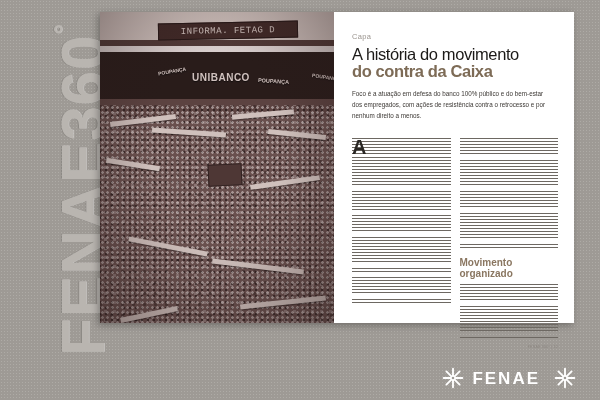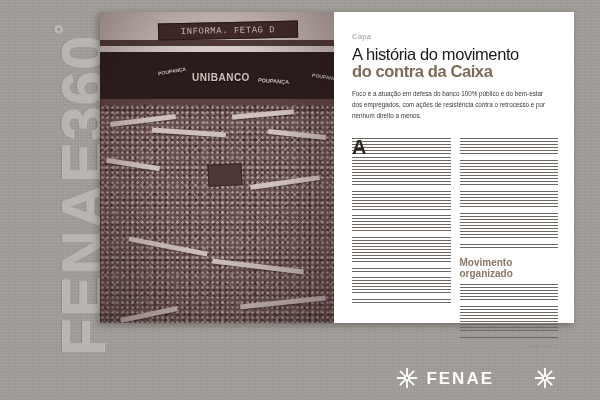--- a/index.html
+++ b/index.html
@@ -177,21 +177,21 @@
   }
   #folio {
     margin-top:auto; text-align:right;
     font-size:3.4px; color:#8b8680; letter-spacing:.3px;
   }
 
   
   #footer {
     position:absolute; left:0; right:0; bottom:0; height:44px;
     display:flex; align-items:center; justify-content:flex-end;
-    gap:40px; padding-right:44px;
+    gap:14px; padding-right:24px;
   }
   .logo { display:flex; align-items:center; gap:8px; }
   .logo .mark { width:22px; height:22px; }
   .logo .name {
     font-size:17px; font-weight:700; letter-spacing:2px; color:#ffffff;
     line-height:1;
   }
 </style>
 </head>
 <body>

